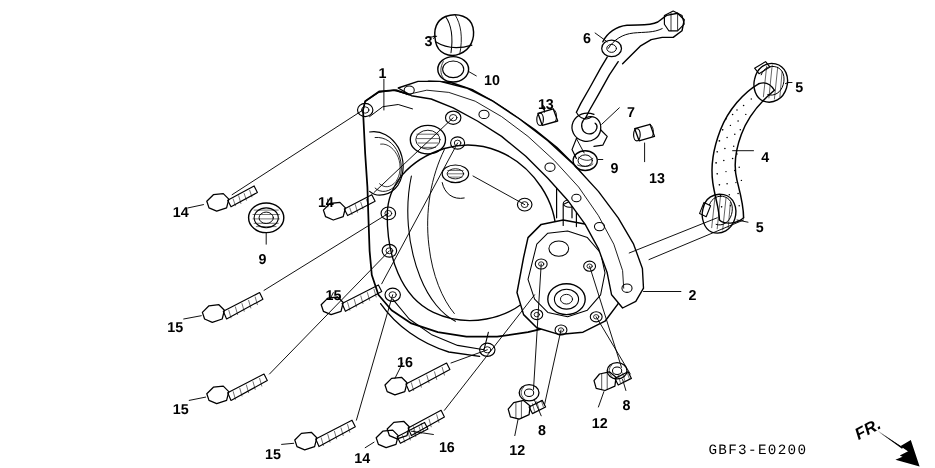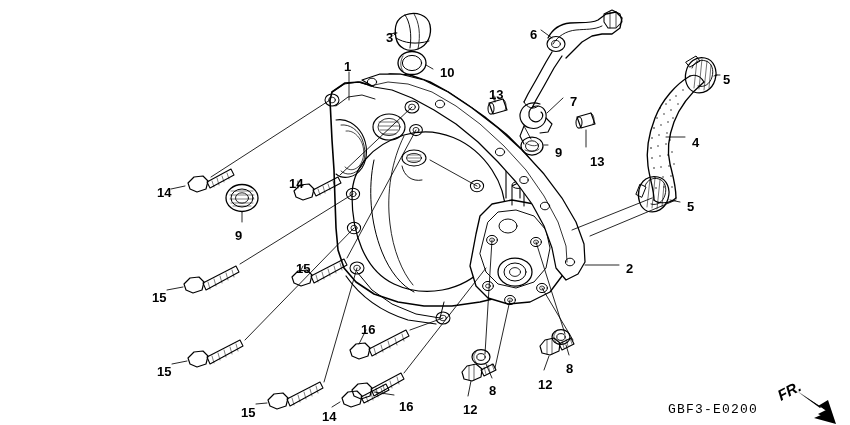--- a/index.html
+++ b/index.html
@@ -474,16 +474,16 @@
   <div class="callout" style="left:157px;top:186px;">14</div>
   <div class="callout" style="left:289px;top:177px;">14</div>
   <div class="callout" style="left:322px;top:410px;">14</div>
   <div class="callout" style="left:152px;top:291px;">15</div>
   <div class="callout" style="left:296px;top:262px;">15</div>
   <div class="callout" style="left:157px;top:365px;">15</div>
   <div class="callout" style="left:241px;top:406px;">15</div>
   <div class="callout" style="left:361px;top:323px;">16</div>
   <div class="callout" style="left:399px;top:400px;">16</div>
 
-  <div class="partno" style="left:668px;top:402px;">GBF3-E0200</div>
+  <div class="partno" style="left:644px;top:402px;">GBF3-E0200</div>
   <div class="frlabel" style="left:777px;top:382px;">FR.</div>
 
 </div>
 
 </body></html>

